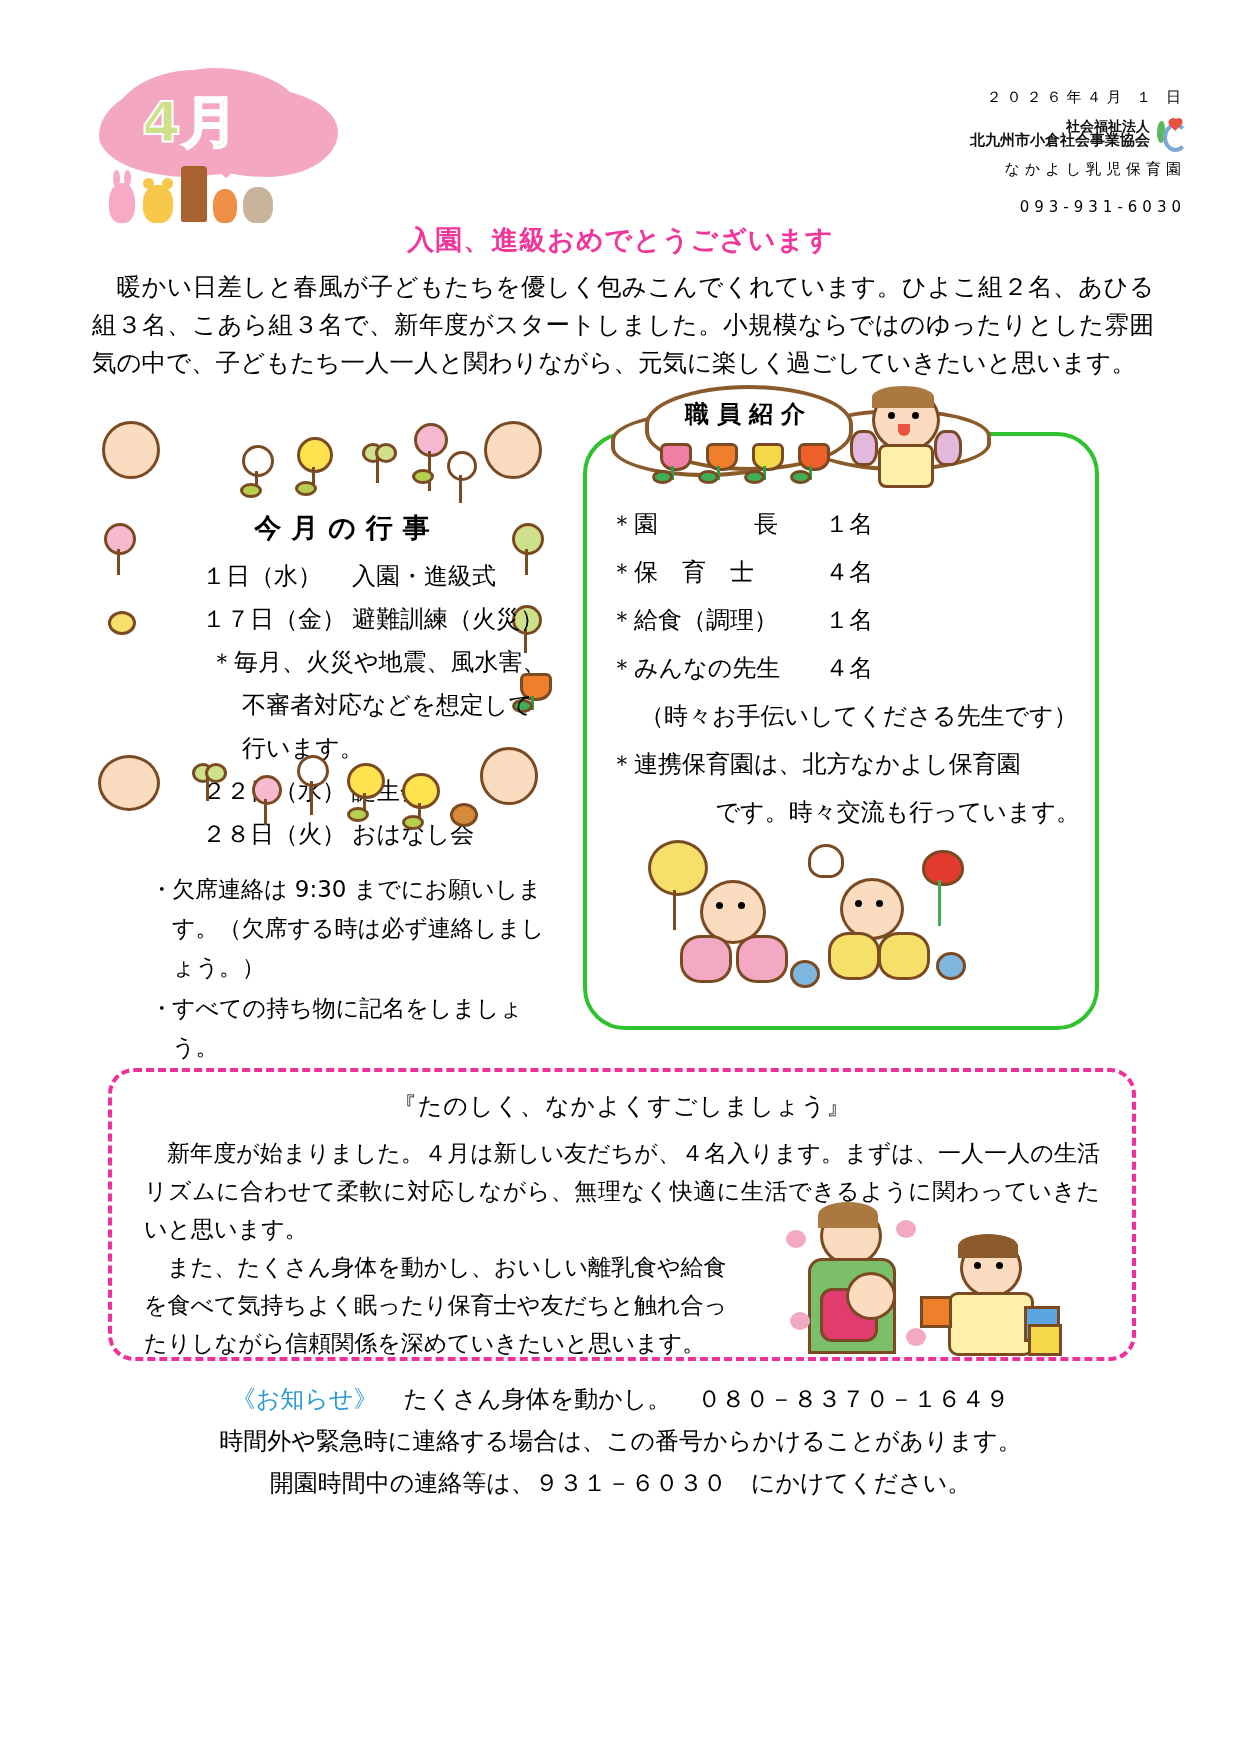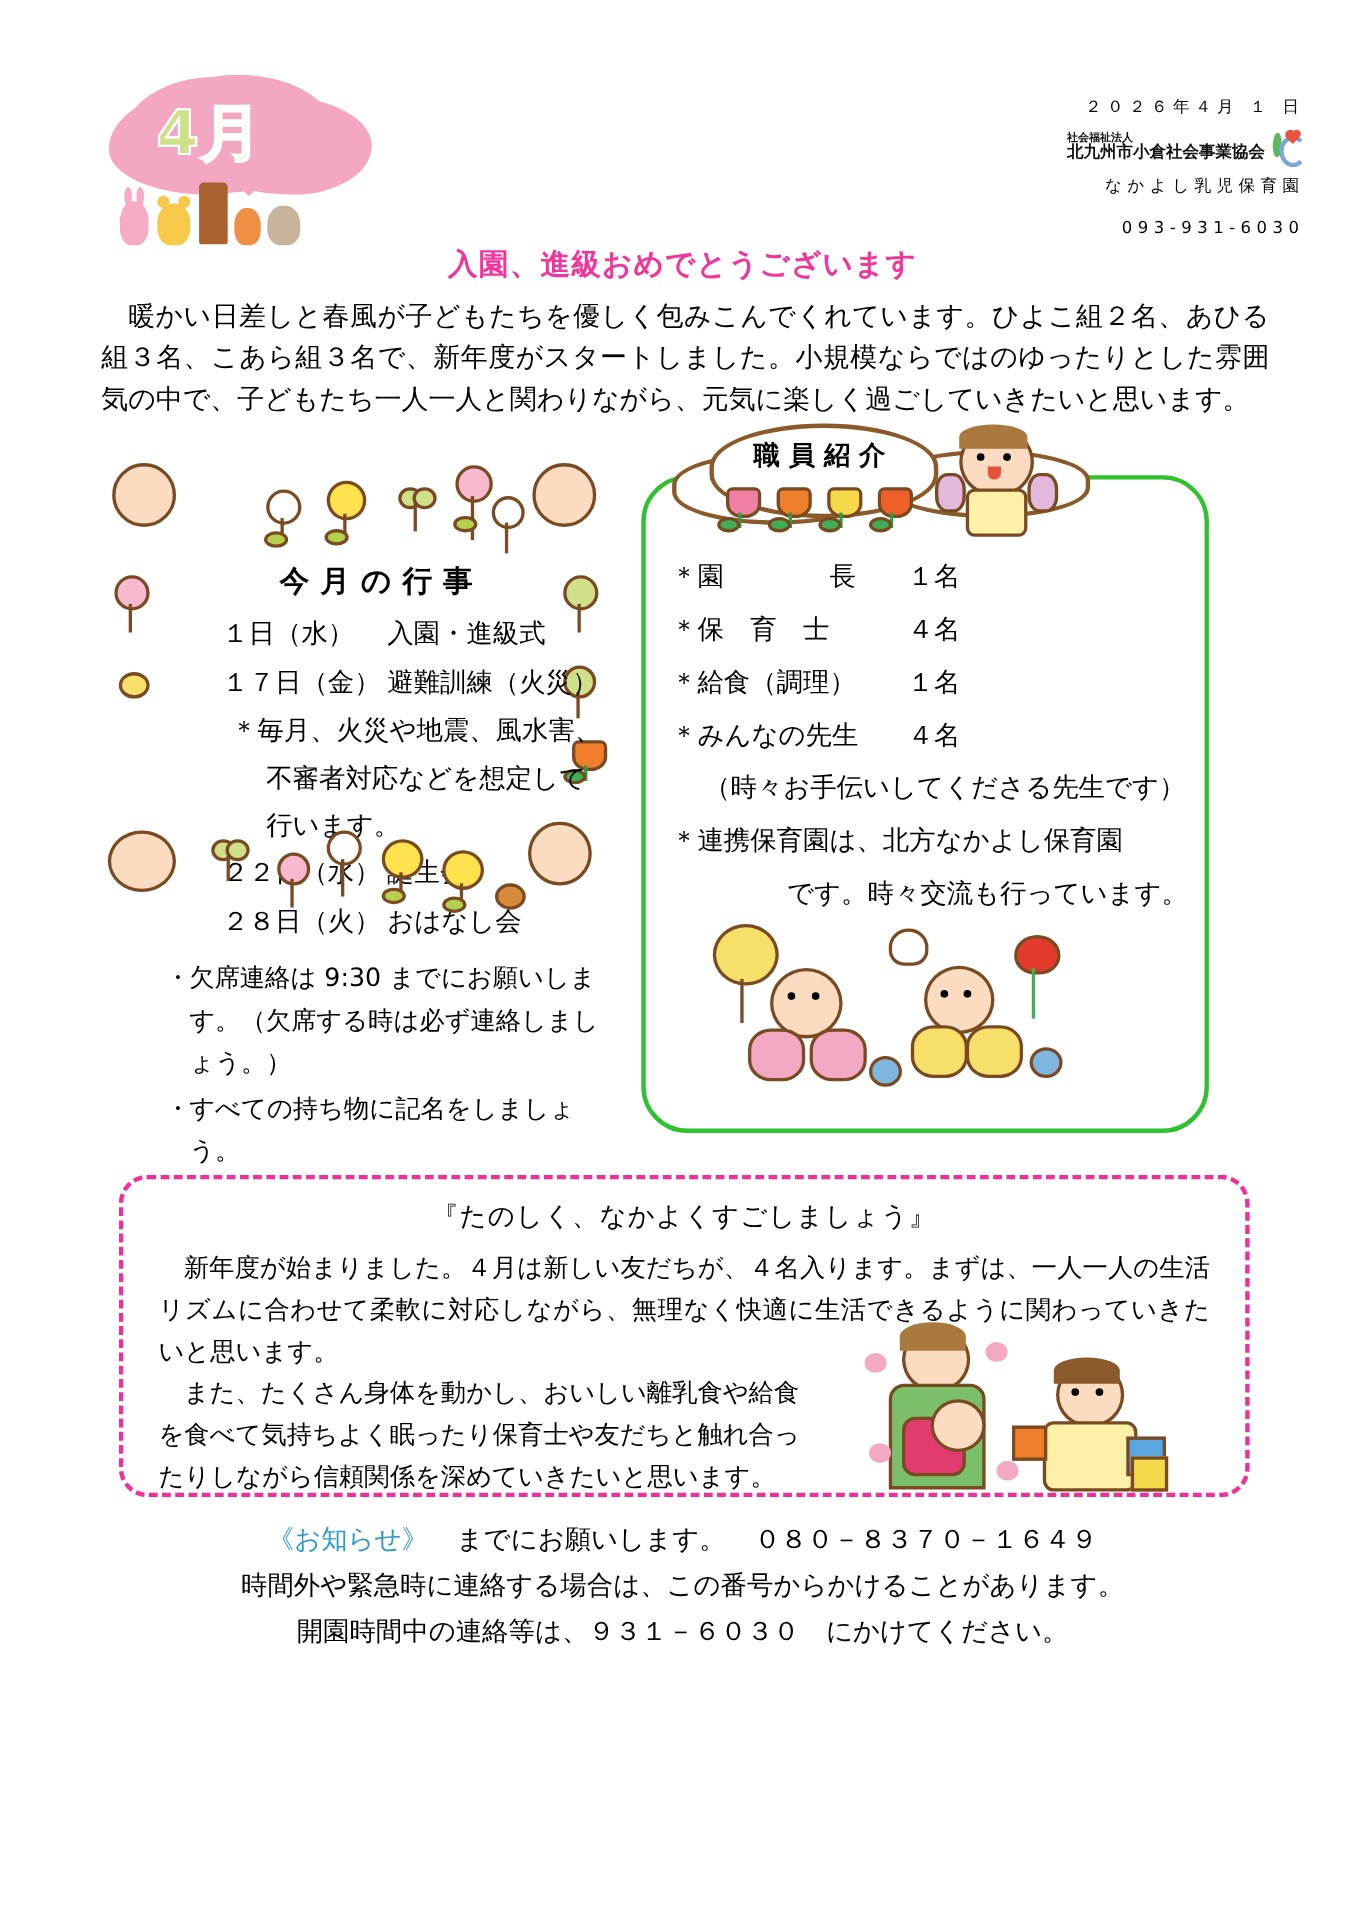--- a/index.html
+++ b/index.html
@@ -137,21 +137,21 @@
   .org-logo .heart {
     position:absolute; left:15px; top:1px; width:9px; height:8px;
     background:#e8523f; transform: rotate(-45deg); border-radius:1px;
   }
   .org-logo .heart:before, .org-logo .heart:after {
     content:""; position:absolute; width:9px; height:8px; background:#e8523f; border-radius:50%;
   }
   .org-logo .heart:before { top:-4px; left:0; }
   .org-logo .heart:after  { top:0; left:4px; }
   .org-text { text-align: left; line-height: 1; }
-  .org-small { font-size: 10px; font-weight: bold; letter-spacing: 0px; color:#111; }
+  .org-small { font-size: 14px; font-weight: bold; letter-spacing: 0px; color:#111;text-align:right; }
   .org-big   { font-size: 15px; font-weight: bold; letter-spacing: 0px; color:#111; white-space: nowrap; }
 
   
   .subtitle {
     position: absolute;
     left: 0; top: 222px;
     width: 1241px;
     text-align: center;
     font-size: 27px;
     font-weight: bold;
@@ -188,21 +188,21 @@
     text-indent: 10px;
   }
   .events-list {
     position: absolute;
     left: 0; top: 140px;
     width: 500px;
     font-size: 24px;
     line-height: 43px;
   }
   .ev-row { display: block; white-space: nowrap; padding-left: 110px; }
-  .ev-day { display: inline-block; width: 150px; font-family: Liberation Serif, serif; }
+  .ev-day { display: inline-block; width: 150px; }
   .ev-note { display: block; white-space: nowrap; padding-left: 118px; }
   .ev-note-i { display: block; white-space: nowrap; padding-left: 150px; }
   .flower { position: absolute; }
   .flw-petal {
     position: absolute; border-radius: 50%;
     border: 3px solid #7a4a22;
   }
   .stem {
     position: absolute; width: 3px; background: #7a4a22;
   }
@@ -577,19 +577,19 @@
     <div style="position:absolute; left:244px; top:106px; width:30px; height:30px; background:#5aa6e0; border:3px solid #7a4a22;"></div>
     <div style="position:absolute; left:248px; top:124px; width:28px; height:26px; background:#f6d94a; border:3px solid #7a4a22;"></div>
     <div style="position:absolute; left:6px; top:30px; width:20px; height:18px; background:#f3a8c4; border-radius:50%;"></div>
     <div style="position:absolute; left:116px; top:20px; width:20px; height:18px; background:#f3a8c4; border-radius:50%;"></div>
     <div style="position:absolute; left:10px; top:112px; width:20px; height:18px; background:#f3a8c4; border-radius:50%;"></div>
     <div style="position:absolute; left:126px; top:128px; width:20px; height:18px; background:#f3a8c4; border-radius:50%;"></div>
   </div>
 
   <div class="bottom-notice">
     <div class="notice-line">
-      <span class="notice-tag">《お知らせ》</span><span class="sp"></span><span>までにお願いします。</span><span class="sp"></span><span>０８０－８３７０－１６４９</span>
+      <span class="notice-tag">《お知らせ》</span><span class="sp"></span><span>たくさん身体を動かし。</span><span class="sp"></span><span>０８０－８３７０－１６４９</span>
     </div>
     <div class="notice-line">時間外や緊急時に連絡する場合は、この番号からかけることがあります。</div>
     <div class="notice-line">開園時間中の連絡等は、９３１－６０３０　にかけてください。</div>
   </div>
 
 </div>
 
 </body></html>

